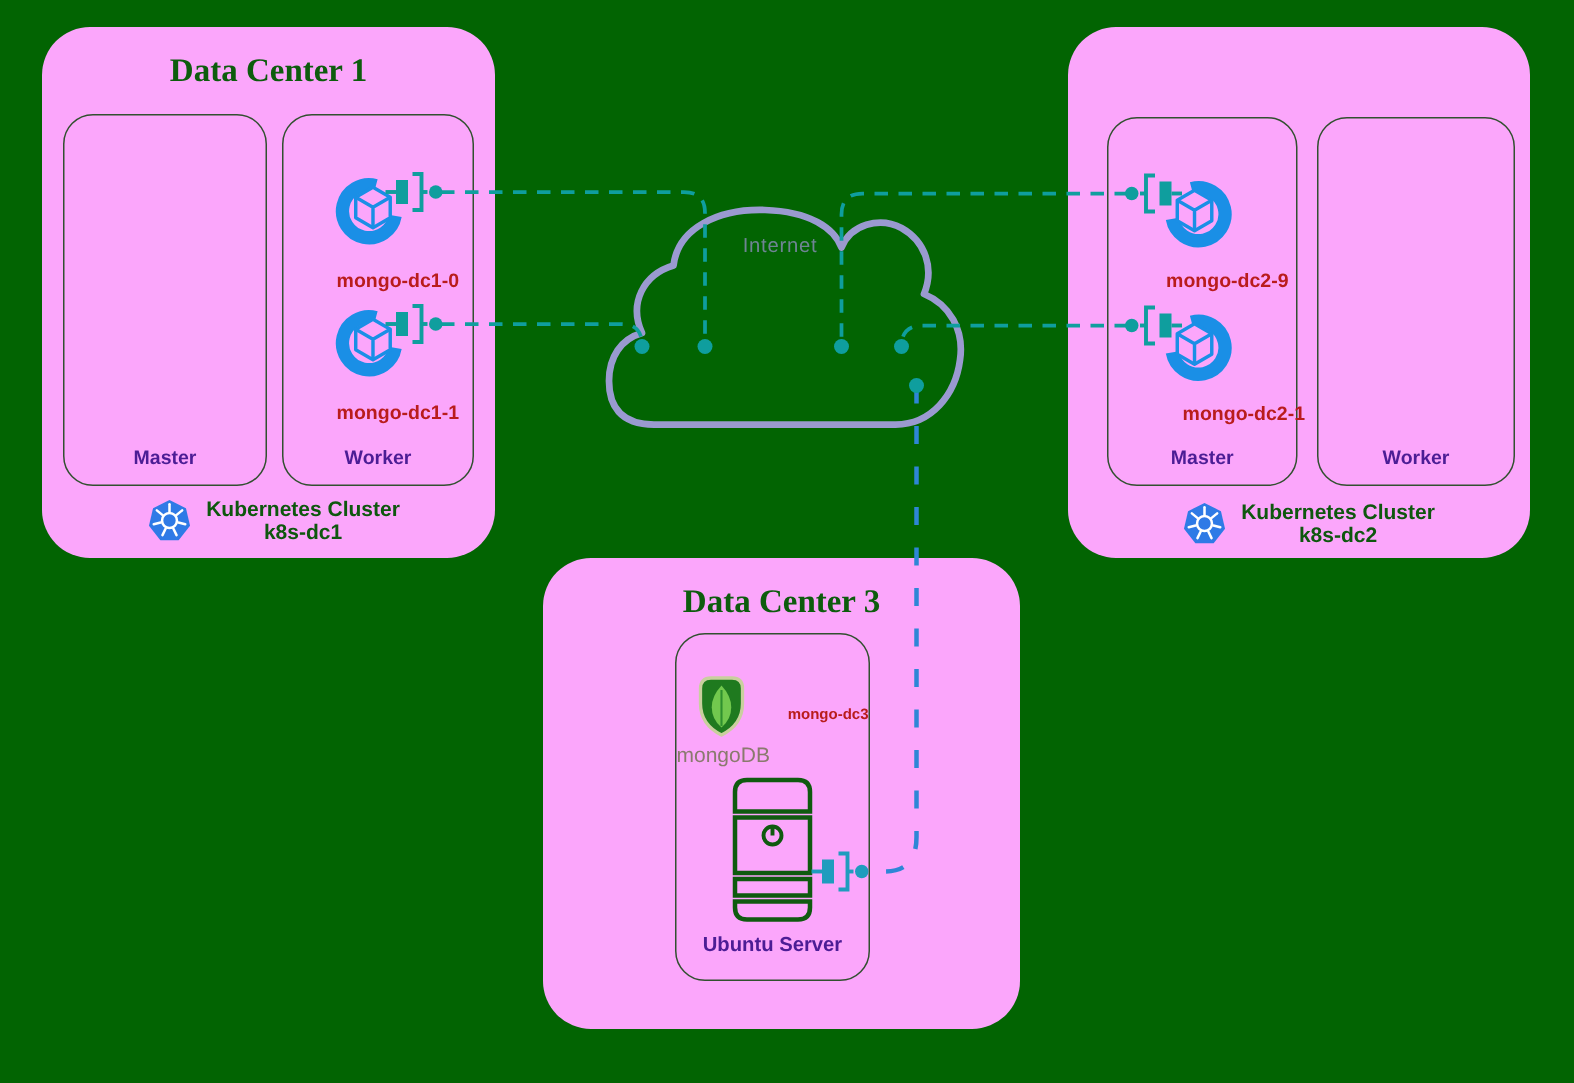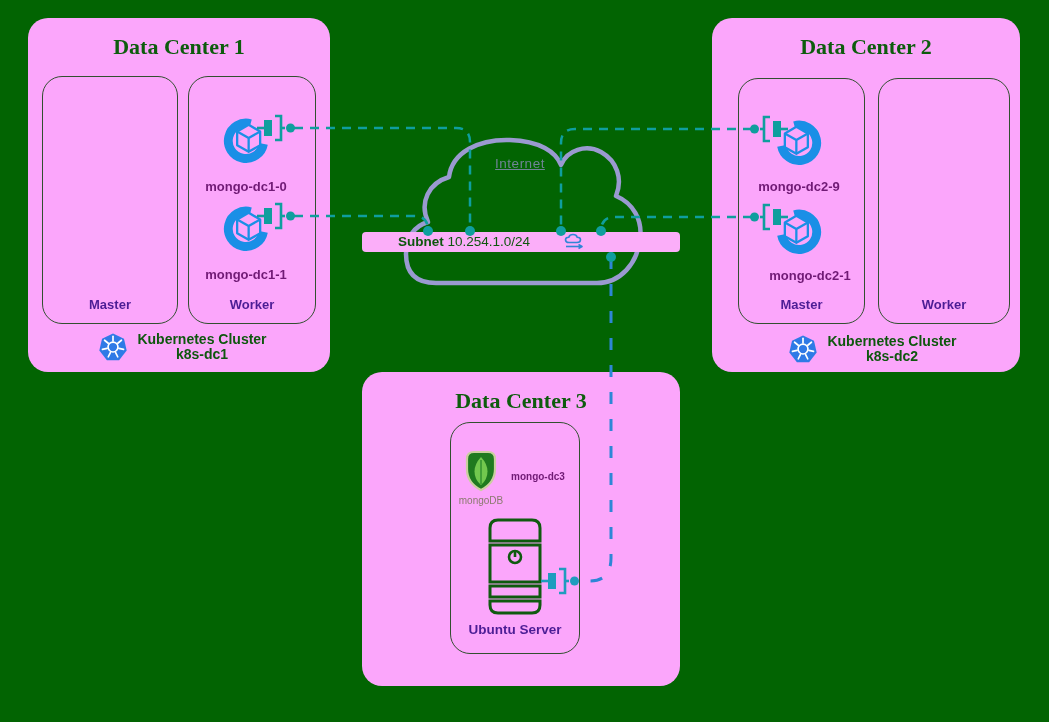--- a/index.html
+++ b/index.html
@@ -1,31 +1,31 @@
 <!DOCTYPE html>
 <html><head>
 <meta charset="utf-8">
 <style>
   html,body{margin:0;padding:0;background:#026402;}
   .canvas{position:relative;width:1049px;height:722px;background:#026402;overflow:hidden;
           font-family:"Liberation Sans",sans-serif;}
-  .dc{position:absolute;background:#fba6fb;border-radius:20px;}
+  .dc{position:absolute;background:#fba6fb;border-radius:32px;}
   .dc-title{position:absolute;top:16px;left:0;right:0;text-align:center;
             font-family:"Liberation Serif",serif;font-weight:bold;font-size:22px;color:#0d5c0d;}
   .node{position:absolute;border:1.4px solid #31502f;border-radius:20px;}
   .node-role{position:absolute;bottom:11px;left:0;right:0;text-align:center;
              font-weight:bold;font-size:13px;color:#4c1d95;}
-  .pod-label{position:absolute;text-align:center;font-weight:bold;font-size:13px;color:#701a75;}
+  .pod-label{position:absolute;text-align:right;font-weight:bold;font-size:13px;color:#b91c1c;}
   .pod-icon{position:absolute;width:46px;height:52px;}
   .mirror{transform:scaleX(-1);}
   .cluster{position:absolute;display:flex;align-items:center;gap:8px;}
   .cluster-text{font-weight:bold;font-size:14px;line-height:15px;color:#0e570e;text-align:center;width:132px;}
   .cloud-layer{position:absolute;left:395px;top:130px;width:260px;height:160px;z-index:1;}
   .internet-label{position:absolute;left:460px;top:156px;width:120px;text-align:center;
-                  font-size:13.5px;letter-spacing:.5px;color:#6f8494;z-index:2;text-decoration:underline;}
+                  font-size:13.5px;letter-spacing:.5px;color:#6f8494;z-index:2;}
   .subnet-bar{position:absolute;left:362px;top:232px;width:318px;height:20px;background:#fbaef9;
               border-radius:4px;z-index:3;font-size:13.5px;color:#0e570e;line-height:20px;padding-left:36px;
               box-sizing:border-box;}
   .subnet-bold{font-weight:bold;}
   .subnet-cloud{position:absolute;left:200px;top:1px;width:26px;height:18px;}
   .lines-layer{position:absolute;left:0;top:0;width:1049px;height:722px;z-index:5;pointer-events:none;}
   .dash-teal{stroke:#0f9e9e;stroke-width:2.5;fill:none;stroke-dasharray:9 7;}
   .dash-blue{stroke:#2e86d6;stroke-width:3;fill:none;stroke-dasharray:12 15;}
   .dot{fill:#0f9e9e;}
   svg{display:block;}
@@ -89,21 +89,20 @@
           <use href="#k8s-glyph"></use>
         </svg>
       <div class="cluster-text">
         <div>Kubernetes Cluster</div>
         <div>k8s-dc1</div>
       </div>
     </div>
   </div>
 
   <div class="dc" style="left:712px;top:18px;width:308px;height:354px;">
-    <div class="dc-title">Data Center 2</div>
 
     <div class="node" style="left:26px;top:60px;width:125px;height:244px;">
       <svg class="pod-icon mirror" style="left:37px;top:36px;" viewBox="0 0 52 56">
           <use href="#pod-glyph"></use>
         </svg>
       <div class="pod-label" style="left:0px;top:100px;width:120px;">mongo-dc2-9</div>
       <svg class="pod-icon mirror" style="left:37px;top:125px;" viewBox="0 0 52 56">
           <use href="#pod-glyph"></use>
         </svg>
       <div class="pod-label" style="left:11px;top:189px;width:120px;">mongo-dc2-1</div>
@@ -127,21 +126,21 @@
 
   <div class="dc" style="left:362px;top:372px;width:318px;height:314px;">
     <div class="dc-title">Data Center 3</div>
 
     <div class="node" style="left:88px;top:50px;width:128px;height:230px;">
       <svg style="position:absolute;left:12px;top:26px;" width="36" height="44" viewBox="0 0 36 44">
         <path d="M11,3 H25 Q32,3 32,10 V20 Q32,34 18,41 Q4,34 4,20 V10 Q4,3 11,3 Z" fill="#1f7a1f" stroke="#c9cf9e" stroke-width="2.2"></path>
         <path d="M18,8 Q24.5,15 24.5,22.5 Q24.5,30.5 18,36 Q11.5,30.5 11.5,22.5 Q11.5,15 18,8 Z" fill="#72c84e"></path>
         <path d="M18,11 V35" stroke="#2f8f2f" stroke-width="1.4"></path>
       </svg>
-      <div style="position:absolute;left:0;top:72px;width:60px;text-align:center;font-size:10px;color:#8a7a6e;">mongoDB</div>
+      <div style="position:absolute;left:0;top:72px;width:60px;text-align:center;font-size:14px;color:#8a7a6e;">mongoDB</div>
       <div class="pod-label" style="left:46px;top:48px;width:82px;font-size:10px;">mongo-dc3</div>
 
       <svg style="position:absolute;left:36px;top:94px;" width="56" height="98" viewBox="0 0 56 98">
         <g fill="none" stroke="#0f5a0f" stroke-width="3">
           <path d="M3,24 V11 Q3,3 11,3 H45 Q53,3 53,11 V24 Z"></path>
           <rect x="3" y="28" width="50" height="37"></rect>
           <circle cx="28" cy="40" r="6" stroke-width="2.6"></circle>
           <path d="M28,33 V40" stroke-width="2.6"></path>
           <rect x="3" y="69" width="50" height="11"></rect>
           <path d="M3,84 H53 V88 Q53,96 45,96 H11 Q3,96 3,88 Z"></path>
@@ -152,31 +151,20 @@
   </div>
 
   <svg class="cloud-layer" viewBox="0 0 260 160">
     <path d="M 41,153 C 18,153 11,140 11,124 C 11,108 19,96 33,92
              C 24,72 34,53 54,47 C 57,22 84,9 115,10 C 145,11 161,22 166,35
              C 172,20 191,14 206,22 C 222,31 228,49 221,66
              C 238,73 248,90 245,110 C 242,133 226,153 202,153 Z" fill="none" stroke="#9a9ad0" stroke-width="4.5" stroke-linejoin="round"></path>
   </svg>
   <div class="internet-label">Internet</div>
 
-  <div class="subnet-bar">
-    <span class="subnet-bold">Subnet</span>
-    <span>10.254.1.0/24</span>
-    <svg class="subnet-cloud" viewBox="0 0 26 18">
-      <g fill="none" stroke="#2e86d6" stroke-width="1.6" stroke-linejoin="round">
-        <path d="M7,9.5 Q3.5,9.5 3.5,6.8 Q3.5,4.2 6.8,4.2 Q7.6,1.5 11,1.5 Q14.4,1.5 15.2,4.2 Q18.5,4.2 18.5,6.8 Q18.5,9.5 15,9.5 Z"></path>
-        <path d="M4,13.5 H19"></path>
-          <path d="M16.5,11.5 L20,13.5 L16.5,15.5"></path>
-      </g>
-    </svg>
-  </div>
 
   <svg class="lines-layer" viewBox="0 0 1049 722">
     <path class="dash-teal" d="M 294,128 H 456 Q 470,128 470,142 V 226"></path>
     <path class="dash-teal" d="M 294,216 H 414 Q 428,216 428,230"></path>
     <path class="dash-teal" d="M 752,129 H 575 Q 561,129 561,143 V 226"></path>
     <path class="dash-teal" d="M 752,217 H 615 Q 601,217 601,231"></path>
     <path class="dash-blue" d="M 611,257 V 558 Q 611,581 590,581 H 579"></path>
 
     <circle class="dot" cx="428" cy="231" r="5"></circle>
     <circle class="dot" cx="470" cy="231" r="5"></circle>

